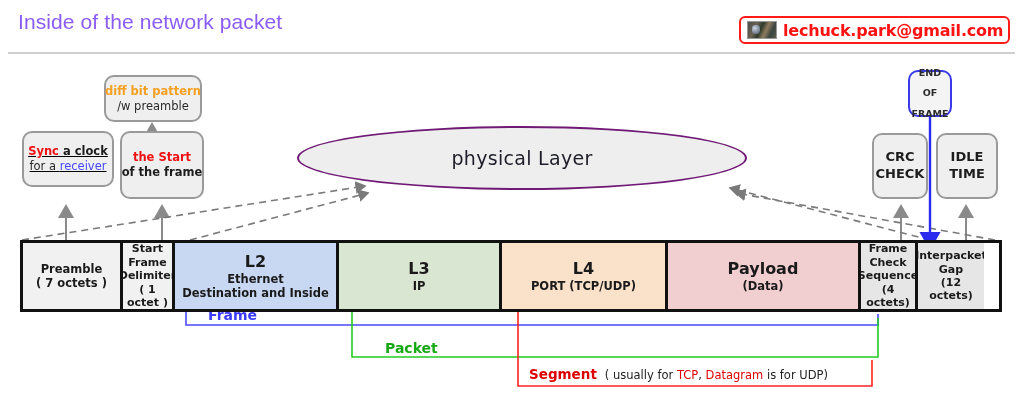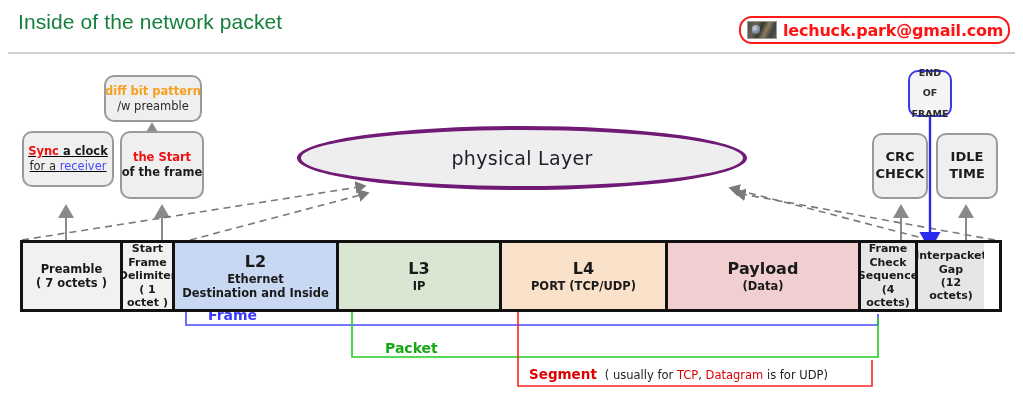--- a/index.html
+++ b/index.html
@@ -12,40 +12,40 @@
     position: relative;
     font-family: "Liberation Sans", sans-serif;
     overflow: hidden;
   }
 
   
   #page-title {
     position: absolute;
     left: 18px; top: 10px;
     font-size: 21px;
-    color: #15803d;
+    color: #8b5cf6;
     font-family: "Liberation Sans", sans-serif;
     font-weight: 400;
     letter-spacing: .1px;
     white-space: nowrap;
   }
   #header-rule {
     position: absolute;
     left: 8px; top: 52px;
     width: 1007px; height: 2px;
     background: #cfcfcf;
   }
 
   
   #email-badge {
     position: absolute;
     left: 739px; top: 16px;
     width: 271px; height: 28px;
     border: 2px solid #ff1a1a;
-    border-radius: 13px;
+    border-radius: 6px;
     background: #ffffff;
     display: flex;
     align-items: center;
     padding-left: 6px;
     gap: 6px;
   }
   #email-thumb {
     width: 30px; height: 18px;
     background:
       linear-gradient(115deg, #4b4f4a 0%, #6b6253 28%, #2e3a2a 45%, #8d7b5e 62%, #3b4440 80%, #5a5b4d 100%);
@@ -135,21 +135,21 @@
   .txt-orange { color: #f5a020; font-weight: bold; }
   .txt-blue   { color: #4848ff; }
   .txt-dark   { color: #1c1c1c; font-weight: bold; }
   .txt-plain  { color: #2a2a2a; font-weight: normal; }
 
   
   #physical-layer {
     position: absolute;
     left: 297px; top: 126px;
     width: 450px; height: 64px;
-    border: 4px solid #701a75;
+    border: 2px solid #701a75;
     border-radius: 50%;
     background: #eeeeee;
     display: flex;
     align-items: center;
     justify-content: center;
   }
   #physical-layer-label {
     font-family: "DejaVu Sans", sans-serif;
     font-size: 19px;
     color: #1e1e2a;

